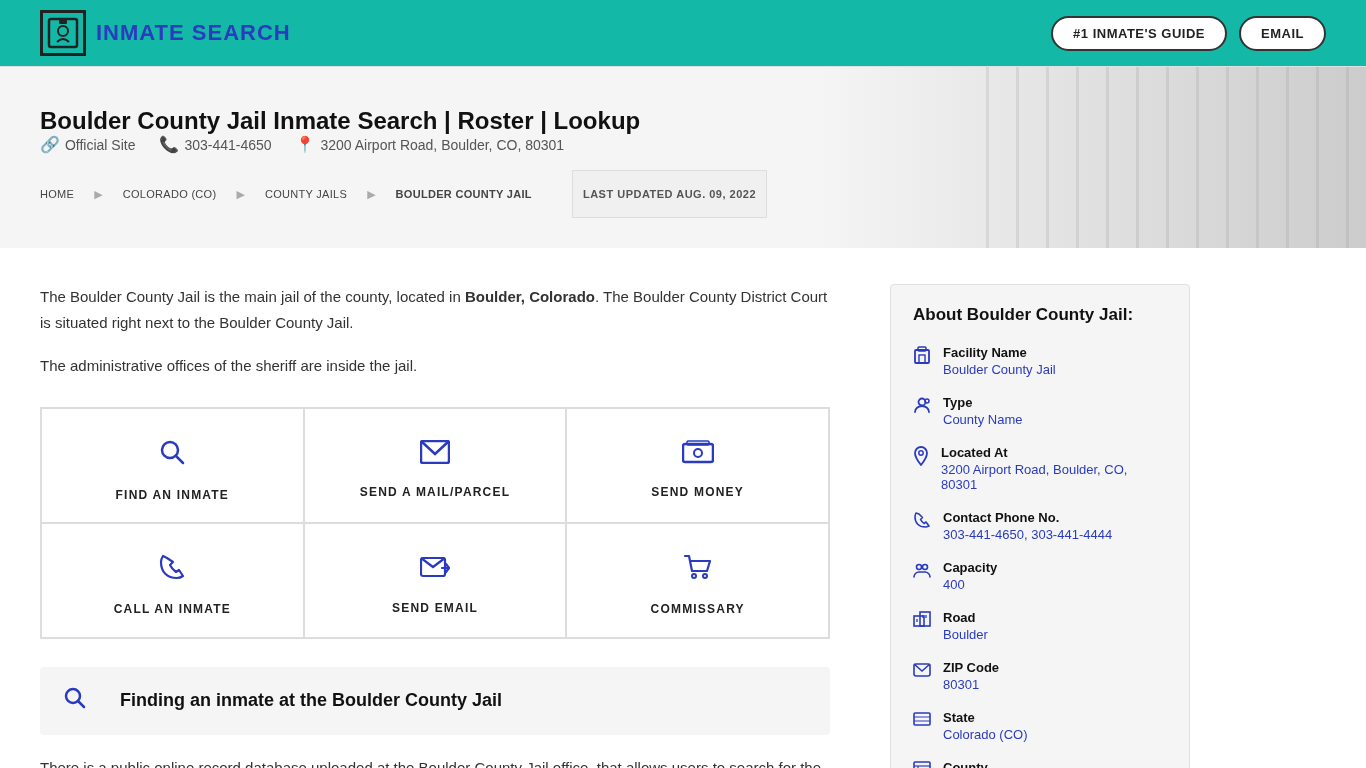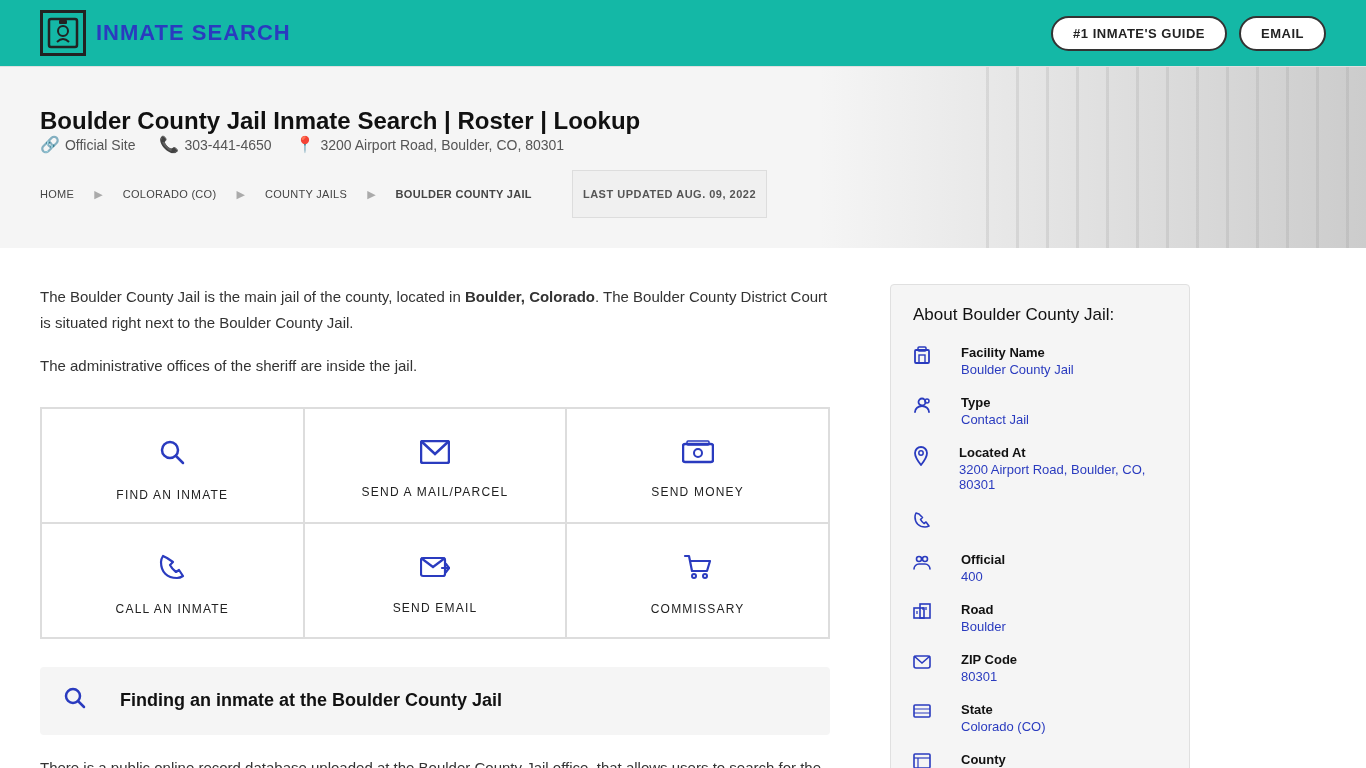--- a/index.html
+++ b/index.html
@@ -152,21 +152,21 @@
       justify-content: center;
       padding: 28px 10px 20px 10px;
       gap: 14px;
       cursor: pointer;
       background: #fff;
       transition: background 0.15s;
     }
     .action-icon { color: #2a3bbf; font-size: 28px; }
     .action-label {
       font-size: 12px;
-      font-weight: 400;
+      font-weight: 700;
       letter-spacing: 1.2px;
       color: #222;
       text-align: center;
       text-transform: uppercase;
     }
 
     
     #finding-box {
       background: #f5f5f5;
       border-radius: 4px;
@@ -183,29 +183,29 @@
 
     
     #sidebar-card {
       background: #f5f5f5;
       border: 1px solid #e0e0e0;
       border-radius: 4px;
       padding: 20px 22px;
     }
     #sidebar-card h3 {
       font-size: 17px;
-      font-weight: 400;
+      font-weight: 700;
       color: #111;
       margin-bottom: 20px;
       padding-bottom: 0;
     }
     .sidebar-item {
       display: flex;
       align-items: flex-start;
-      gap: 30px;
+      gap: 12px;
       margin-bottom: 18px;
     }
     .sidebar-item-icon { color: #2a3bbf; font-size: 18px; margin-top: 1px; flex-shrink: 0; }
     .sidebar-item-content {}
     .sidebar-item-label {
       font-size: 13px;
       font-weight: 700;
       color: #111;
       margin-bottom: 2px;
     }
@@ -372,21 +372,21 @@
       <div class="sidebar-item">
         <span class="sidebar-item-icon">
           <svg width="18" height="18" viewBox="0 0 18 18" fill="none">
             <circle cx="9" cy="6" r="3.5" stroke="#2a3bbf" stroke-width="1.8" fill="none"></circle>
             <path d="M2 16C2 12.686 5.134 10 9 10s7 2.686 7 6" stroke="#2a3bbf" stroke-width="1.8" fill="none" stroke-linecap="round"></path>
             <circle cx="14" cy="5" r="2" stroke="#2a3bbf" stroke-width="1.5" fill="none"></circle>
           </svg>
         </span>
         <div class="sidebar-item-content">
           <div class="sidebar-item-label">Type</div>
-          <div class="sidebar-item-value">Contact Jail</div>
+          <div class="sidebar-item-value">County Name</div>
         </div>
       </div>
 
       <div class="sidebar-item">
         <span class="sidebar-item-icon">
           <svg width="16" height="20" viewBox="0 0 16 20" fill="none">
             <path d="M8 1C4.686 1 2 3.686 2 7c0 4.5 6 12 6 12s6-7.5 6-12c0-3.314-2.686-6-6-6z" stroke="#2a3bbf" stroke-width="1.8" fill="none"></path>
             <circle cx="8" cy="7" r="2.2" stroke="#2a3bbf" stroke-width="1.5" fill="none"></circle>
           </svg>
         </span>
@@ -395,32 +395,36 @@
           <div class="sidebar-item-value">3200 Airport Road, Boulder, CO, 80301</div>
         </div>
       </div>
 
       <div class="sidebar-item">
         <span class="sidebar-item-icon">
           <svg width="18" height="18" viewBox="0 0 18 18" fill="none">
             <path d="M3 2C3 2 2 4 2 6C2 12 6 16 12 16C14 16 16 15 16 15L13 11L11 12.5C11 12.5 8.5 10.5 7.5 8.5L9.5 6.5L6 3L3 2Z" stroke="#2a3bbf" stroke-width="1.6" fill="none" stroke-linejoin="round"></path>
           </svg>
         </span>
+        <div class="sidebar-item-content">
+          <div class="sidebar-item-label">Contact Phone No.</div>
+          <div class="sidebar-item-value">303-441-4650, 303-441-4444</div>
+        </div>
       </div>
 
       <div class="sidebar-item">
         <span class="sidebar-item-icon">
           <svg width="18" height="18" viewBox="0 0 18 18" fill="none">
             <circle cx="6" cy="6" r="2.5" stroke="#2a3bbf" stroke-width="1.6" fill="none"></circle>
             <circle cx="12" cy="6" r="2.5" stroke="#2a3bbf" stroke-width="1.6" fill="none"></circle>
             <path d="M1 16c0-2.761 2.239-5 5-5h6c2.761 0 5 2.239 5 5" stroke="#2a3bbf" stroke-width="1.6" fill="none" stroke-linecap="round"></path>
           </svg>
         </span>
         <div class="sidebar-item-content">
-          <div class="sidebar-item-label">Official</div>
+          <div class="sidebar-item-label">Capacity</div>
           <div class="sidebar-item-value">400</div>
         </div>
       </div>
 
       <div class="sidebar-item">
         <span class="sidebar-item-icon">
           <svg width="18" height="16" viewBox="0 0 18 16" fill="none">
             <rect x="1" y="5" width="10" height="10" stroke="#2a3bbf" stroke-width="1.6" fill="none"></rect>
             <rect x="7" y="1" width="10" height="14" stroke="#2a3bbf" stroke-width="1.6" fill="none"></rect>
             <line x1="4" y1="8" x2="4" y2="11" stroke="#2a3bbf" stroke-width="1.3"></line>

